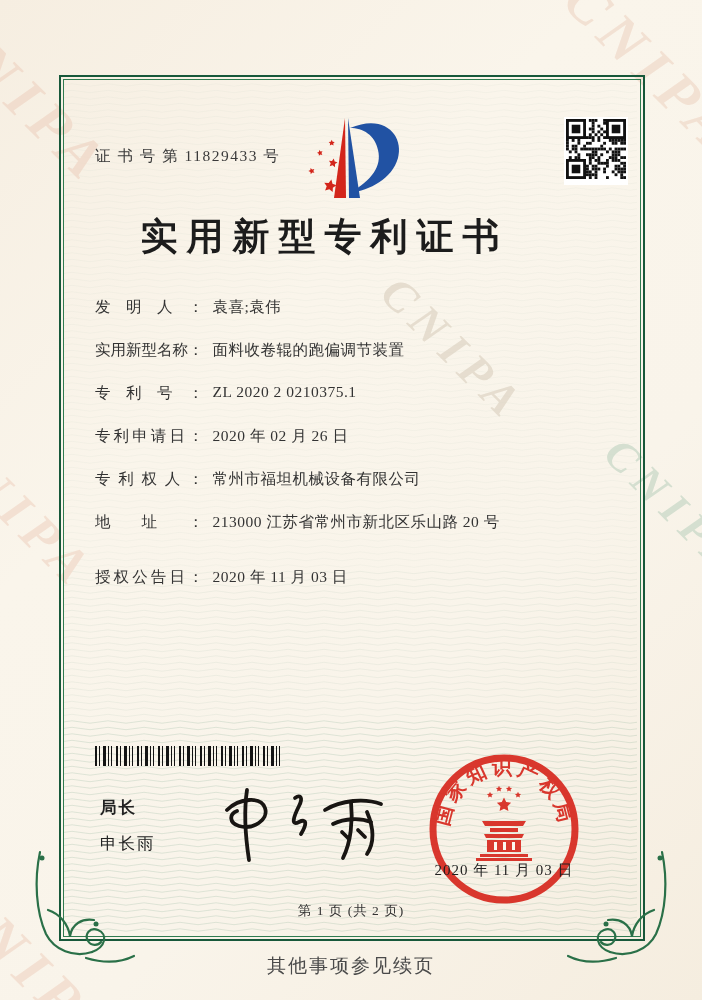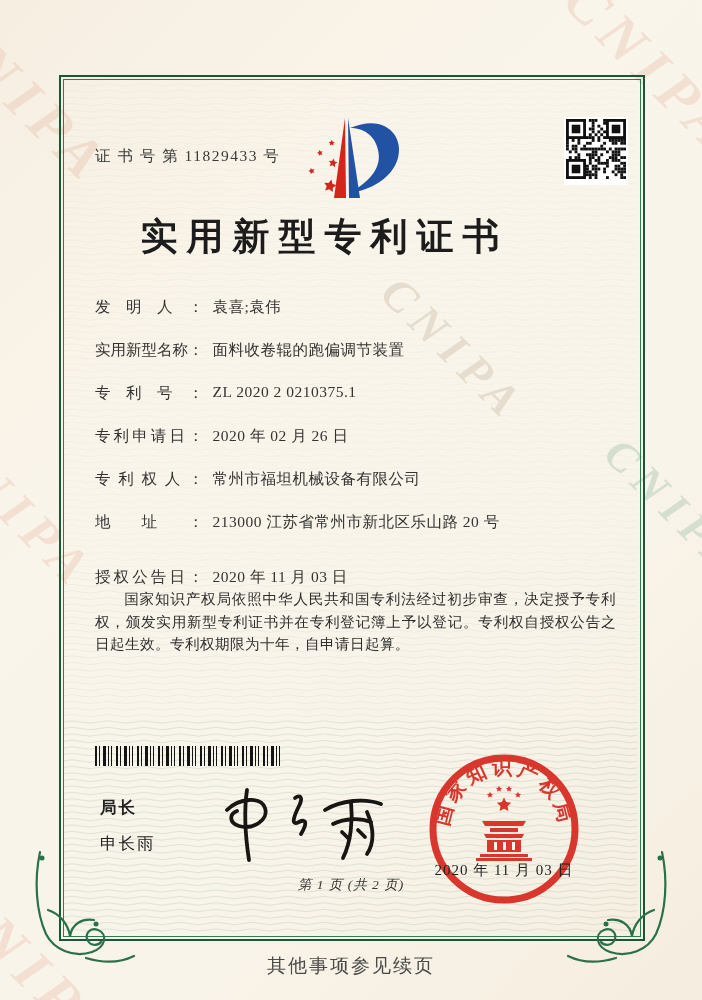--- a/index.html
+++ b/index.html
@@ -76,22 +76,22 @@
   .sig-name{position:absolute; left:100px; top:833px; z-index:2;
     font-family:"Liberation Sans","DejaVu Sans",sans-serif; font-size:16.5px; letter-spacing:2px; color:#222;}
   .sig-hand{position:absolute; left:195px; top:776px; z-index:2;}
   
   .seal{position:absolute; left:420px; top:745px; z-index:2; opacity:.92;}
   .seal-date{
     position:absolute; left:418px; top:861px; width:172px; z-index:3;
     text-align:center; font-size:15px; letter-spacing:1px; color:#1f1f1f;
   }
   
-  .pageno{position:absolute; left:0; top:876px; width:702px; z-index:2;
-    text-align:center; font-size:13.5px; color:#333; letter-spacing:1px;font-style:italic;}
+  .pageno{position:absolute; left:0; top:902px; width:702px; z-index:2;
+    text-align:center; font-size:13.5px; color:#333; letter-spacing:1px;}
   .note{position:absolute; left:0; top:953px; width:702px; z-index:2;
     text-align:center; font-size:19px; color:#4a4a4a; letter-spacing:2px;}
   .flourish{position:absolute; z-index:2; pointer-events:none;}
   .fl-left{left:26px; top:850px;}
   .fl-right{left:566px; top:850px; transform:scaleX(-1);}
 </style>
 </head>
 <body>
 
 <div class="page">
@@ -442,21 +442,20 @@
     </div>
     <div class="frow grant">
       <span class="pair">
         <span class="flabel">授权公告日：</span>
         <span class="fvalue">2020 年 11 月 03 日</span>
       </span>
     </div>
   </div>
 
   <div class="paras">
-    <p>国家知识产权局依照中华人民共和国专利法经过初步审查，决定授予专利权，颁发实用新型专利证书并在专利登记簿上予以登记。专利权自授权公告之日起生效。专利权期限为十年，自申请日起算。</p>
   </div>
 
   <div class="barcode"></div>
 
   <div class="sig-title">局长</div>
   <div class="sig-name">申长雨</div>
   <svg class="sig-hand" width="210" height="95" viewBox="0 0 210 95">
     <g fill="none" stroke="#181512" stroke-width="3.8" stroke-linecap="round" stroke-linejoin="round">
       <path d="M52,14 C49,34 50,58 54,84"></path>
       <path d="M32,34 C44,22 66,20 70,32 C74,44 58,54 44,50 C34,47 34,38 42,35"></path>

